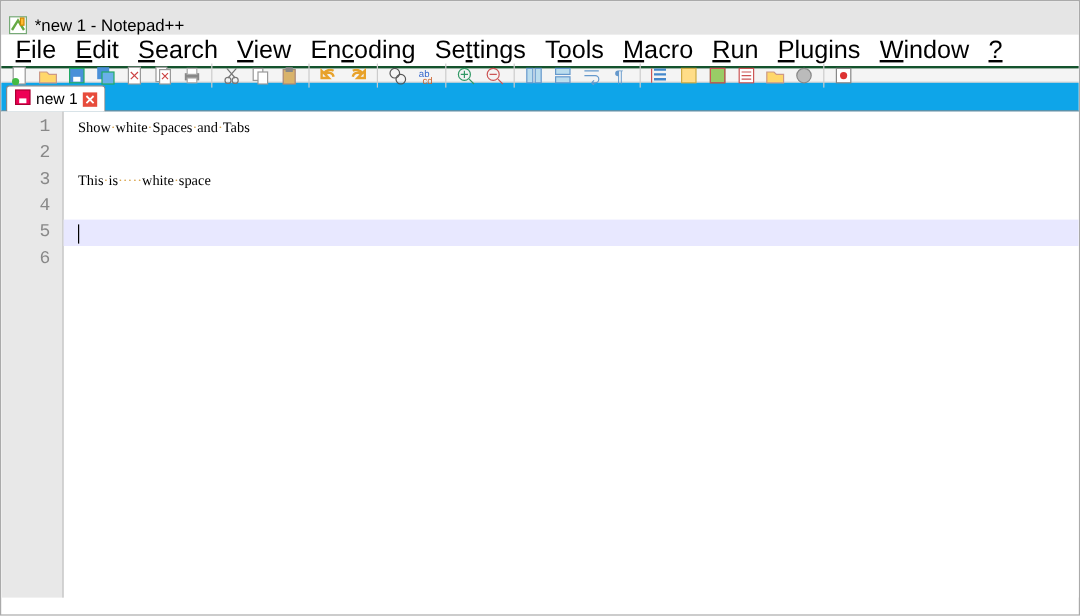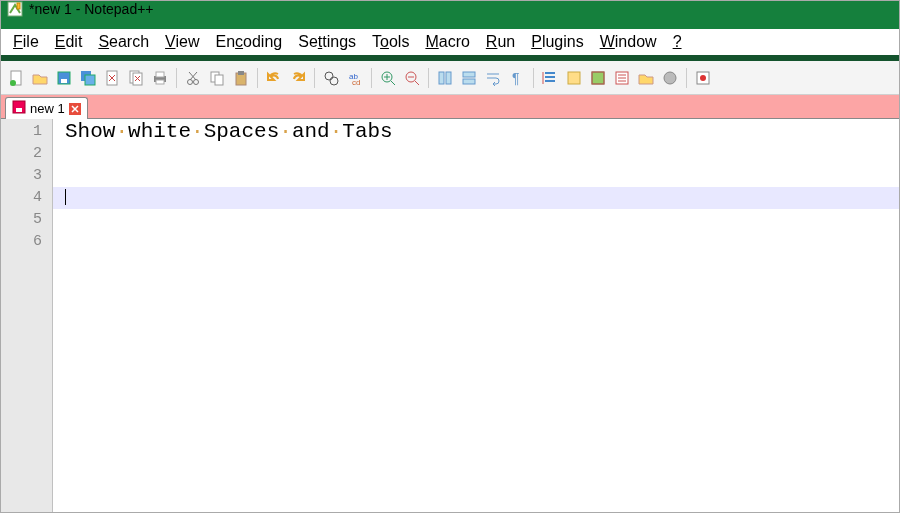--- a/index.html
+++ b/index.html
@@ -1,33 +1,33 @@
 <!DOCTYPE html>
 <html><head>
 <meta charset="utf-8">
 <style>
   * { box-sizing: border-box; margin: 0; padding: 0; }
   body { font-family: "Segoe UI", Tahoma, sans-serif; font-size: 13px; background: #fff; width: 900px; height: 513px; overflow: hidden; border: 1px solid #aaa; }
-  .titlebar { display: flex; align-items: flex-start; height: 28px; padding: 0 6px; background: #15803d; }
+  .titlebar { display: flex; align-items: flex-end; height: 28px; padding: 0 6px; background: #e5e5e5; }
   .titlebar .app-icon { width: 16px; height: 16px; margin-right: 6px; }
   .titlebar .title { font-size: 14px; color: #000; }
   .menubar { display: flex; align-items: center; height: 26px; padding: 0 4px; background: #fff; }
-  .menu-item { padding: 3px 8px; font-size: 16px; cursor: default; }
+  .menu-item { padding: 3px 8px; font-size: 21px; cursor: default; }
   .menu-item .ul { text-decoration: underline; }
-  .toolbar { display: flex; align-items: center; height: 40px; padding: 2px 4px; background: #f4f4f4; border-top: 6px solid #14532d; border-bottom: 1px solid #d0d0d0; gap: 2px; }
+  .toolbar { display: flex; align-items: center; height: 14px; padding: 2px 4px; background: #f4f4f4; border-top: 2px solid #14532d; border-bottom: 1px solid #d0d0d0; gap: 2px; }
   .tool-btn { width: 22px; height: 22px; display: flex; align-items: center; justify-content: center; cursor: default; }
   .tool-sep { width: 1px; height: 20px; background: #ccc; margin: 0 3px; }
-  .tabbar { display: flex; align-items: flex-end; height: 24px; background: #fca5a5; padding-left: 4px; border-bottom: 1px solid #888; }
+  .tabbar { display: flex; align-items: flex-end; height: 24px; background: #0ea5e9; padding-left: 4px; border-bottom: 1px solid #888; }
   .tab { display: flex; align-items: center; height: 22px; padding: 0 6px; background: #fff; border: 1px solid #888; border-bottom: none; border-radius: 3px 3px 0 0; font-size: 13px; gap: 4px; margin-bottom: -1px; }
   .tab-close { width: 12px; height: 12px; background: #e74c3c; display: flex; align-items: center; justify-content: center; cursor: default; }
   .tab-close svg { display:block; }
   .editor { display: flex; height: calc(513px - 28px - 26px - 30px - 24px); background: #fff; }
   .gutter { width: 52px; background: #e8e8e8; border-right: 1px solid #c0c0c0; text-align: right; padding-top: 2px; }
   .gutter .ln { height: 22px; line-height: 22px; padding-right: 10px; color: #888; font-family: Consolas, "Courier New", monospace; font-size: 15px; }
-  .code { flex: 1; padding-top: 2px; font-family: Liberation Mono, monospace; font-size: 21px; position: relative; }
+  .code { flex: 1; padding-top: 2px; font-family: Liberation Serif, serif; font-size: 12px; position: relative; }
   .code .line { height: 22px; line-height: 22px; padding-left: 12px; white-space: pre; color: #000; }
   .code .line.current { background: #e8e8ff; }
   .ws-dot { color: #d8a24a; }
   .ws-tab { color: #d8a24a; display:inline-block; }
   .caret { display:inline-block; width:1px; height:16px; background:#000; vertical-align:middle; }
 </style>
 </head>
 <body>
 
 <div class="titlebar">
@@ -245,16 +245,17 @@
     <div class="ln">1</div>
     <div class="ln">2</div>
     <div class="ln">3</div>
     <div class="ln">4</div>
     <div class="ln">5</div>
     <div class="ln">6</div>
   </div>
   <div class="code">
     <div class="line"><span>Show</span><span class="ws-dot">·</span><span>white</span><span class="ws-dot">·</span><span>Spaces</span><span class="ws-dot">·</span><span>and</span><span class="ws-dot">·</span><span>Tabs</span></div>
     <div class="line"></div>
+    <div class="line"><span>This</span><span class="ws-dot">·</span><span>is</span><span class="ws-dot">·····</span><span>white</span><span class="ws-dot">·</span><span>space</span></div>
     <div class="line"></div>
     <div class="line current"><span class="caret"></span></div>
   </div>
 </div>
 
 </body></html>

